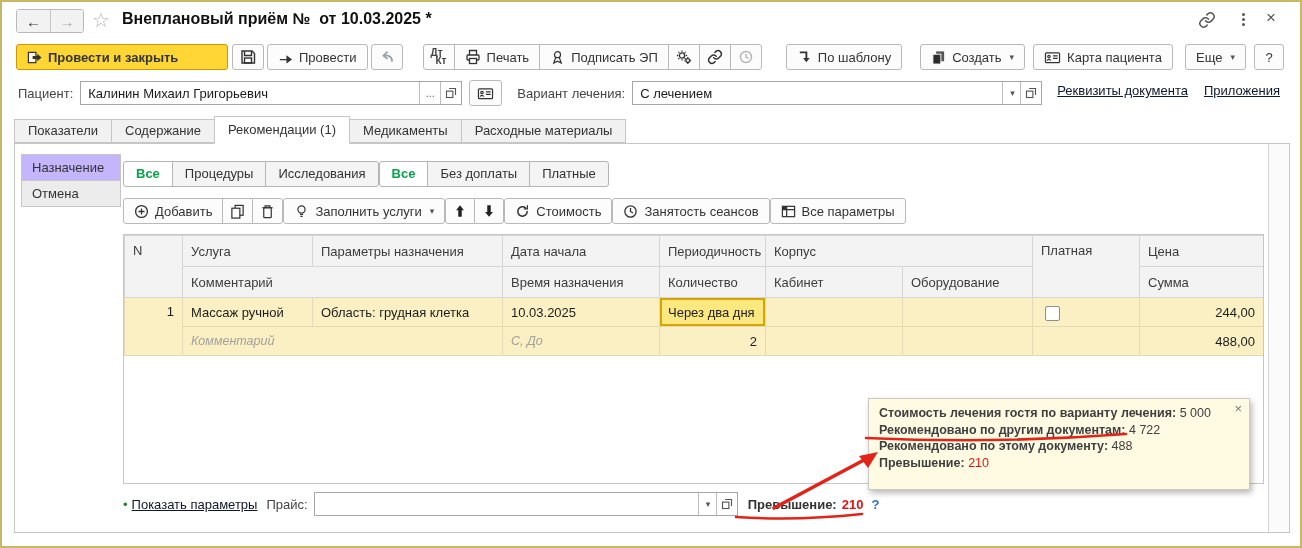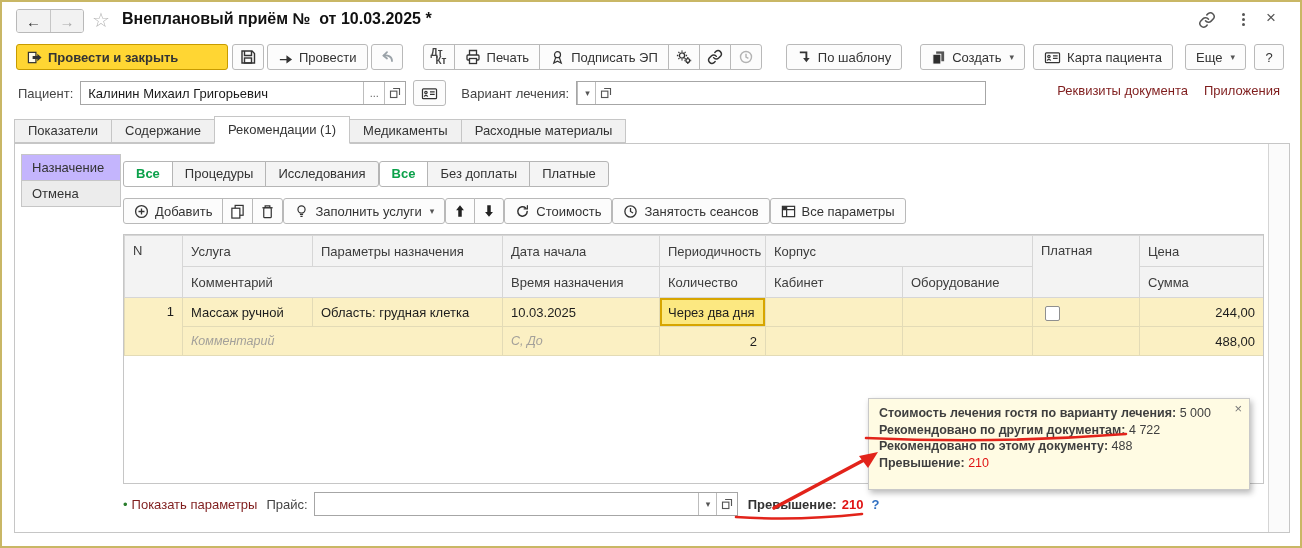--- a/index.html
+++ b/index.html
@@ -36,21 +36,21 @@
   .dtkt span:last-child { padding-left:5px; }
 
   
   .fieldbar { position:absolute; left:16px; top:78px; display:flex; align-items:center; }
   .lbl { color:#444; }
   .input { display:flex; align-items:center; height:24px; border:1px solid #a6a6a6; background:#fff; }
   .input .val { flex:1 1 auto; padding:0 7px; color:#1a1a1a; overflow:hidden; white-space:nowrap; }
   .inseg { width:21px; height:100%; display:flex; align-items:center; justify-content:center;
            border-left:1px solid #bdbdbd; color:#666; font-size:11px; }
   .links { position:absolute; right:20px; top:81px; display:flex; gap:16px; }
-  .glink { color:#7f1d1d; white-space:nowrap; }
+  .glink { color:#0f172a; text-decoration:underline; white-space:nowrap; }
 
   
   .tabstrip { position:absolute; left:13px; top:114px; height:27px; display:flex; align-items:flex-end; z-index:5; }
   .tab { height:24px; line-height:22px; padding:0 13px; background:#f1f1f1;
          border:1px solid #c6c6c6; margin-left:-1px; color:#333; }
   .tab.active { height:28px; line-height:26px; background:#fff; border-bottom:1px solid #fff; margin-bottom:-1px; z-index:6; }
 
   
   .content { position:absolute; left:12px; top:141px; width:1276px; height:390px; background:#fff;
              border:1px solid #c6c6c6; border-top:1px solid #c6c6c6; }
@@ -233,21 +233,21 @@
       <span>Еще</span>
       <span class="caret">▾</span>
     </div>
     <div class="btn iconbtn" style="width:30px; justify-content:center;">
       <span>?</span>
     </div>
   </div>
 
   <div class="fieldbar">
     <span class="lbl" style="margin-right:7px;">Пациент:</span>
-    <div class="input" style="width:326px;">
+    <div class="input" style="width:382px;">
       <span class="val">Калинин Михаил Григорьевич</span>
       <span class="inseg">
           <span>...</span>
         </span>
       <span class="inseg">
         <svg class="ic" width="12" height="12" viewBox="0 0 16 16" fill="none" stroke="#555" stroke-width="1.5">
           <rect x="2" y="5.5" width="8.5" height="8.5"></rect>
             <path d="M5.5 2h8.5v8.5"></path>
         </svg>
       </span>
@@ -255,20 +255,21 @@
     <div class="btn iconbtn" style="margin-left:7px; height:26px;">
       <svg class="ic" width="17" height="15" viewBox="0 0 18 16" fill="none" stroke="#333" stroke-width="1.3">
         <rect x="1.5" y="3" width="15" height="10.5" rx="1"></rect>
         <circle cx="5.2" cy="7" r="1.3"></circle>
           <path d="M3.4 11.3c.4-1.8 3.2-1.8 3.6 0"></path>
         <path d="M9.5 6.3h5M9.5 9h5"></path>
       </svg>
     </div>
     <span class="lbl" style="margin:0 7px 0 15px;">Вариант лечения:</span>
     <div class="input" style="width:410px;">
+      <span class="val">С лечением</span>
       <span class="inseg" style="width:18px;">
           <span class="caret">▾</span>
         </span>
       <span class="inseg">
         <svg class="ic" width="12" height="12" viewBox="0 0 16 16" fill="none" stroke="#555" stroke-width="1.5">
           <rect x="2" y="5.5" width="8.5" height="8.5"></rect>
             <path d="M5.5 2h8.5v8.5"></path>
         </svg>
       </span>
     </div>

